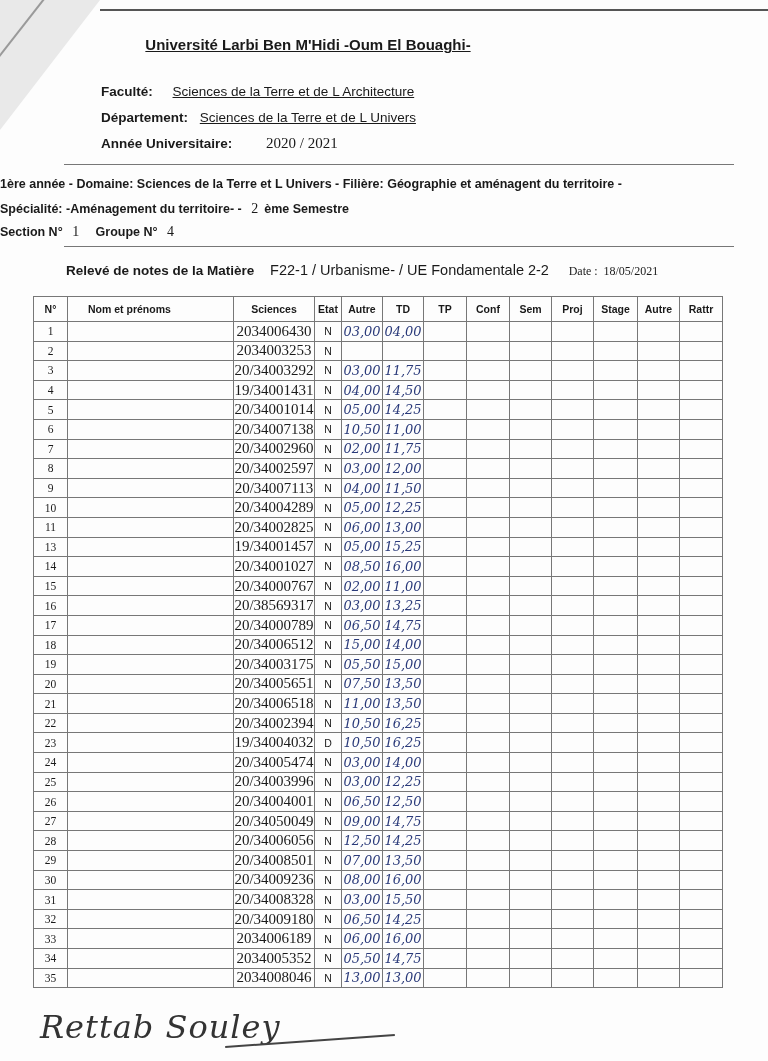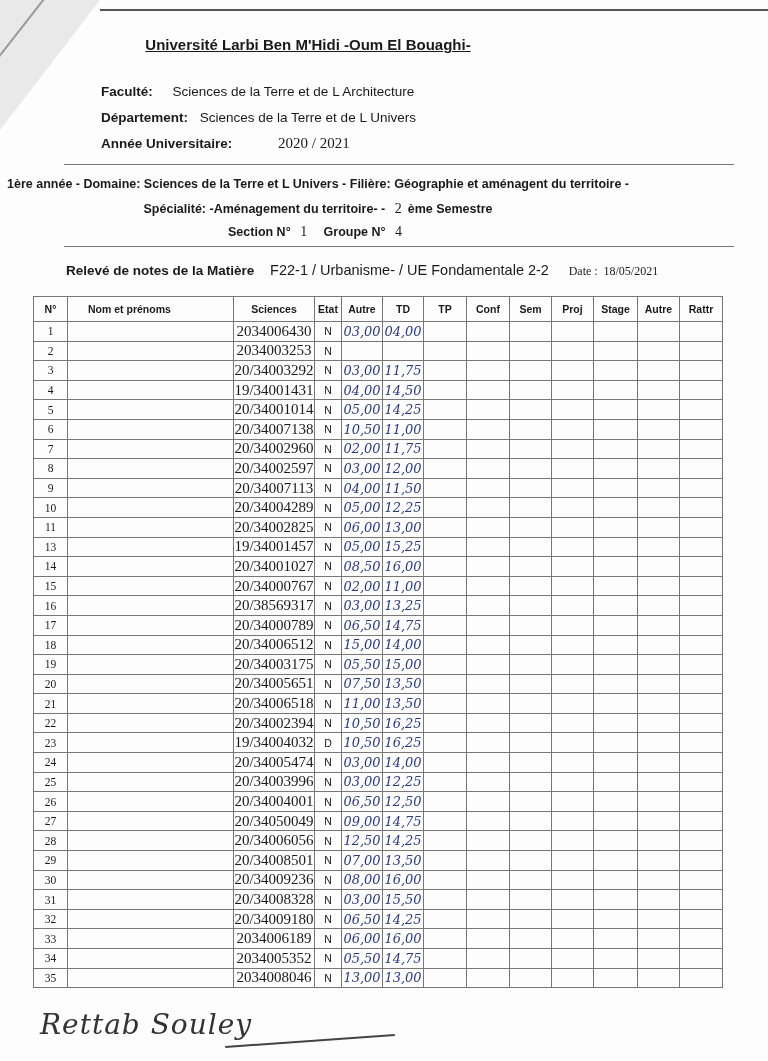--- a/index.html
+++ b/index.html
@@ -12,45 +12,45 @@
     border-top:130px solid #e9e9e9; border-right:100px solid transparent;
   }
   .fold-line { position:absolute; left:-8px; top:64px; width:165px; height:2px; background:#9a9a9a; transform:rotate(-52deg); transform-origin:left top; }
   .topline { position:absolute; left:100px; top:9px; width:668px; height:2px; background:#555; }
   .uni-title {
     position:absolute; top:36px; left:0; width:616px; text-align:center;
     font-weight:bold; font-size:15px; text-decoration:underline;
   }
   .meta { position:absolute; left:101px; font-size:13.5px; }
   .meta .k { font-weight:bold; display:inline-block; }
-  .meta .v { margin-left:16px; }
-  .meta .year { font-family:"Liberation Serif", serif; font-size:15px; margin-left:42px; }
+  .meta .v { margin-left:16px;text-decoration:underline; }
+  .meta .year { font-family:"Liberation Serif", serif; font-size:15px; margin-left:30px; }
   .rule { position:absolute; left:64px; width:670px; height:1px; background:#777; }
-  .line-c { position:absolute; left:0; width:636px; text-align:center; font-size:12.5px; font-weight:bold; }
+  .line-c { position:absolute; left:0; width:636px; text-align:left; font-size:12.5px; font-weight:bold; }
   .line-c .serif { font-family:"Liberation Serif", serif; font-weight:normal; font-size:14px; margin:0 6px; }
   .releve { position:absolute; top:262px; left:66px; font-size:13.5px; }
   .releve b { font-size:13.5px; }
   .releve .mat { margin-left:12px; font-size:14.5px; }
   .releve .date { font-family:"Liberation Serif", serif; font-size:12px; margin-left:16px; }
   table.grid {
     position:absolute; left:33px; top:296px; border-collapse:collapse;
     font-size:11px;
   }
   table.grid th, table.grid td {
     border:1px solid #777; height:18.6px; padding:0; text-align:center;
   }
   table.grid th { font-weight:bold; font-size:10.5px; height:24px; }
   table.grid th.nom { text-align:left; padding-left:20px; }
   td.num { font-family:"Liberation Serif", serif; font-size:11.5px; }
   td.mat { font-family:"Liberation Serif", serif; font-size:15px; }
   td.etat { font-size:10.5px; }
   td.hw { font-family:"DejaVu Serif", serif; font-style:italic; color:#2a3a7a; font-size:13px; }
   .signature {
     position:absolute; left:40px; top:1008px; font-family:"DejaVu Serif", serif; font-style:italic;
-    font-size:28px; color:#333; letter-spacing:1px;
+    font-size:32px; color:#333; letter-spacing:1px;
   }
   .sig-flourish { position:absolute; left:225px; top:1040px; width:170px; height:2px; background:#444; transform:rotate(-4deg); }
 </style>
 </head>
 <body>
 
 <div class="fold"></div>
 <div class="fold-line"></div>
 <div class="topline"></div>
 

